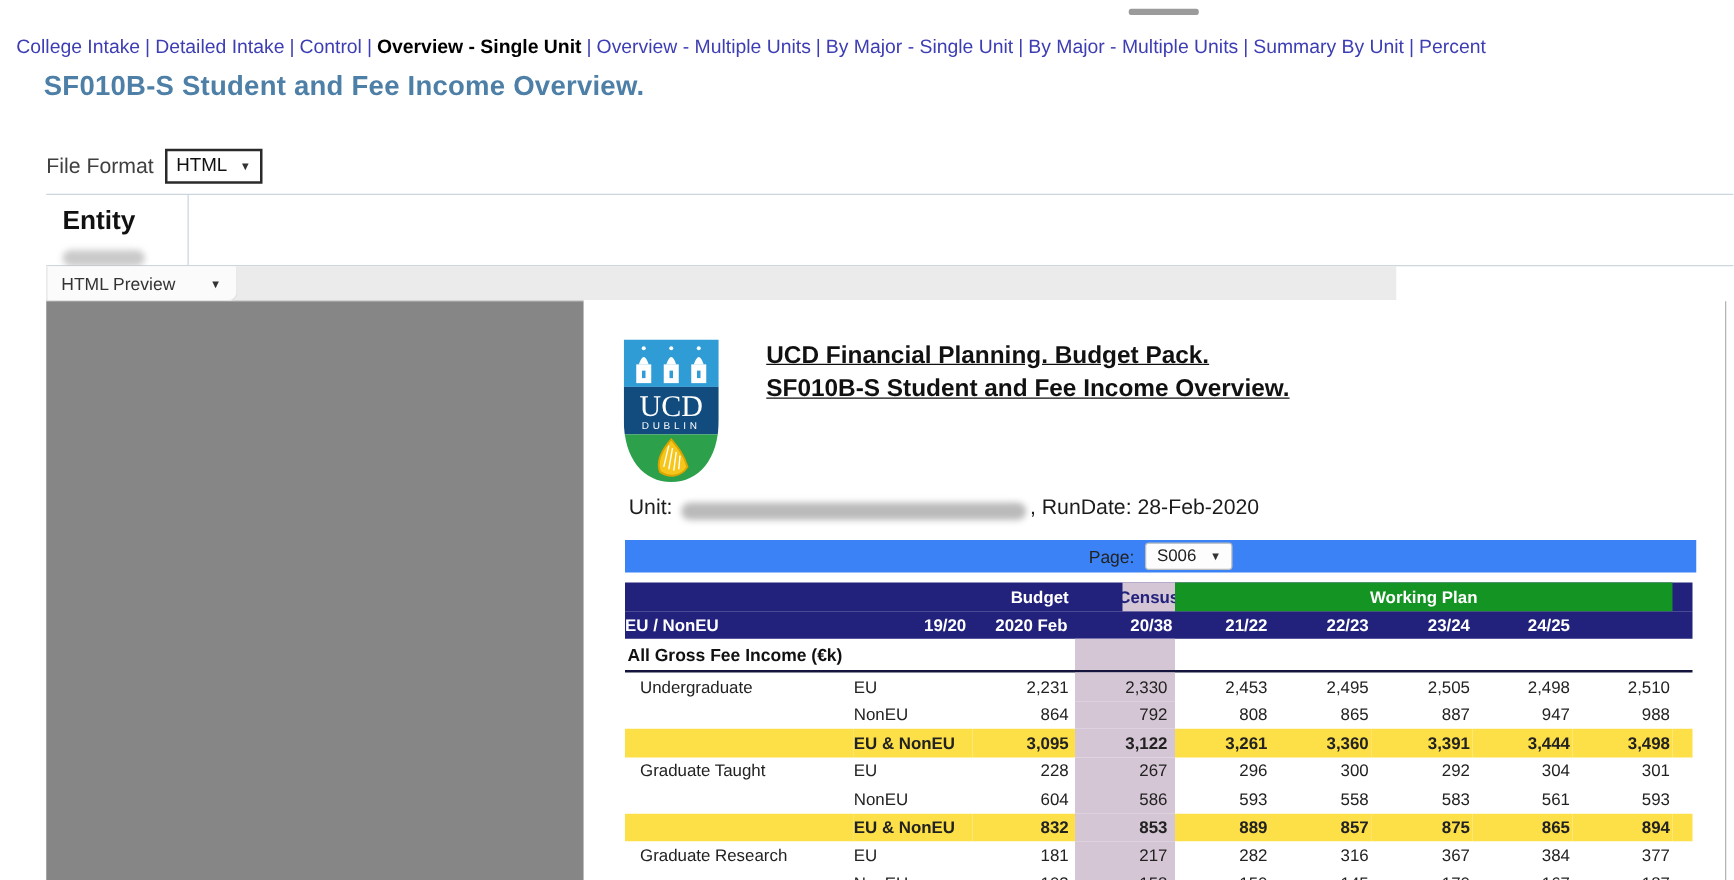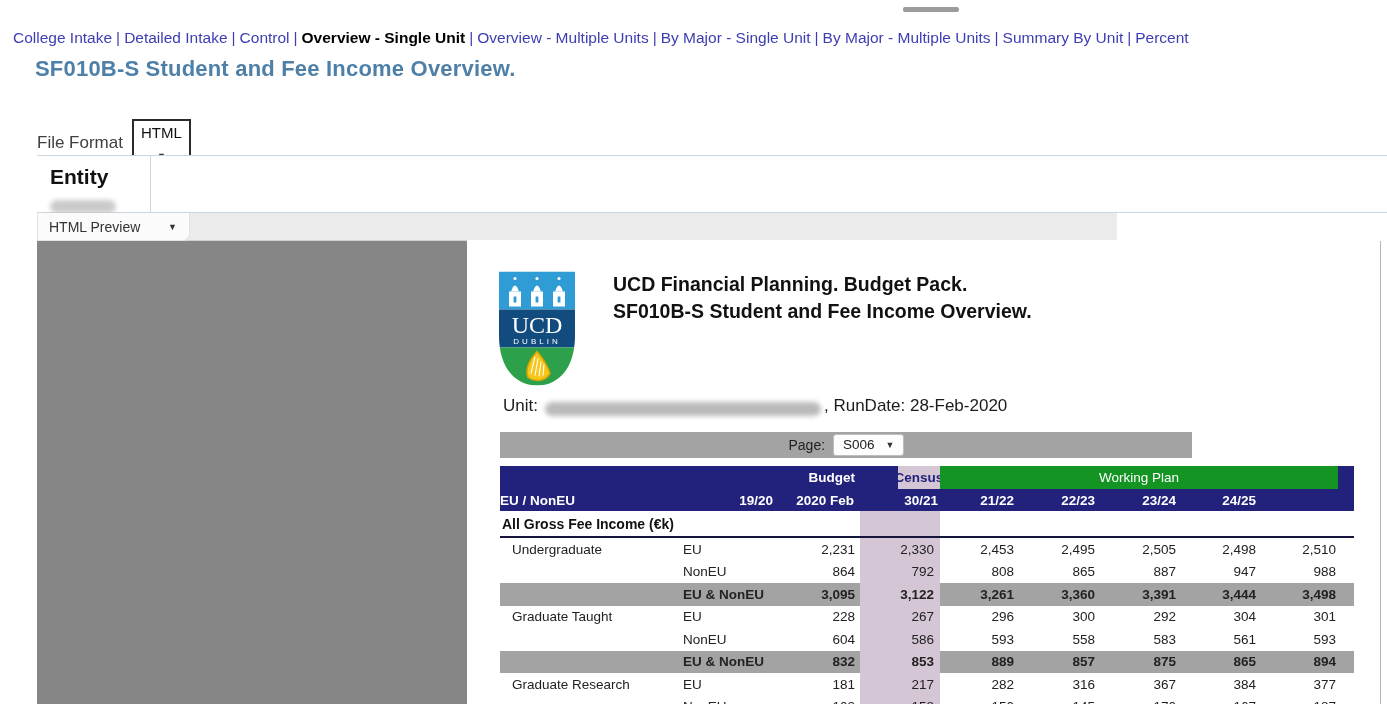--- a/index.html
+++ b/index.html
@@ -18,21 +18,21 @@
   .nav-link.active { color:#000; font-weight:bold; }
   .nav-sep { color:#3d3db4; padding:0 4px; }
 
   .page-title { position:absolute; left:35px; top:56px; font-size:22px; font-weight:bold;
     color:#4d7fa7; letter-spacing:0.2px; }
 
   
   .fileformat-row { position:absolute; left:37px; top:119px; display:flex; align-items:center; gap:9px; }
   .ff-label { font-size:17px; color:#404040; }
   .ff-select { display:flex; align-items:center; gap:10px; border:2px solid #2a2a2a;
-    background:#fff; padding:3px 7px 4px 7px; font-size:15px; color:#111; cursor:pointer;flex-direction:column; }
+    background:#fff; padding:3px 7px 4px 7px; font-size:15px; color:#111; cursor:pointer; }
   .caret { font-size:9px; color:#333; }
 
   
   .entity-band { position:absolute; left:37px; top:155px; width:1350px; height:58px;
     border-top:1px solid #ccd6de; border-bottom:1px solid #ccd6de; background:#fff; }
   .entity-cell { width:114px; height:100%; border-right:1px solid #ccd6de; padding:9px 0 0 13px; }
   .entity-label { font-size:21px; font-weight:bold; color:#111; }
   .blur-pill { background:#bdbdbd; border-radius:7px; filter:blur(2.5px); opacity:.8; }
   .entity-blur { width:66px; height:13px; margin-top:11px; }
 
@@ -48,53 +48,53 @@
   .left-panel { position:absolute; left:37px; top:241px; width:430px; height:463px; background:#868686; }
 
   
   .right-edge-line { position:absolute; left:1380px; top:241px; width:1px; height:463px; background:#b3b3b3; }
 
   
   .report { position:absolute; left:467px; top:240px; width:913px; height:464px;
     background:#fff; overflow:hidden; }
   .logo { position:absolute; left:30px; top:29px; width:80px; height:119px; }
   .report-titles { position:absolute; left:146px; top:31px; font-size:19.5px; font-weight:bold;
-    color:#111; line-height:27px; }
+    color:#111; line-height:27px;text-decoration:underline; }
   .unit-line { position:absolute; left:36px; top:156px; font-size:17px; color:#1c1c1c;
     display:flex; align-items:flex-end; }
   .unit-blur { width:276px; height:14px; margin:0 3px 0 7px; background:#a9a9a9; }
 
-  .page-bar { position:absolute; left:33px; top:192px; width:692px; height:26px;
-    background:#a3a3a3; display:flex; align-items:center; justify-content:center; gap:8px;
+  .page-bar { position:absolute; left:33px; top:192px; width:857px; height:26px;
+    background:#3b82f6; display:flex; align-items:center; justify-content:center; gap:8px;
     font-size:14px; color:#222; }
   .page-select { display:flex; align-items:center; gap:11px; background:#fdfdfd;
     border:1px solid #bdbdbd; border-radius:3px; padding:2px 8px 3px 9px; font-size:13.5px;
     color:#222; cursor:pointer; }
 
   
   .tbl { position:absolute; left:33px; top:226px; width:854px; font-size:13.5px; color:#222; }
   .trow { display:grid; grid-template-columns:183px 95px 82px 80px 76px 81px 81px 80px 80px 16px;
     align-items:center; height:22.5px; }
   .trow > div { height:100%; display:flex; align-items:center; }
   .num { justify-content:flex-end; padding-right:2px; }
   .n1920 { padding-right:5px; }
   .census-n { padding-right:6px; }
   .span2 { grid-column:span 2; }
   .span3 { grid-column:span 3;text-align:right; }
   .span5 { grid-column:span 5; }
   .thead1, .thead2 { background:#22227c; color:#fff; font-weight:bold; }
   .thead1 { height:23px; }
   .thead2 { height:22px; }
   .census-hdr { background:#d5c6d5; color:#22227c; justify-content:center; font-weight:bold;margin-left:38px; }
-  .wp { background:#149422; color:#fff; justify-content:center; font-weight:normal; }
+  .wp { background:#149422; color:#fff; justify-content:center; font-weight:bold; }
   .census-bg { background:#d5c6d5; }
   .section-row { height:27px; border-bottom:2px solid #14143c; }
   .section-label { font-size:14px; font-weight:bold; color:#111; padding-left:2px; }
   .lvl { padding-left:12px; }
-  .trow.sub > div { background:#a3a3a3; font-weight:bold; }
+  .trow.sub > div { background:#fde047; font-weight:bold; }
   .trow.sub > .census-bg { background:#d5c6d5; }
 </style>
 </head>
 <body>
 
 <div class="screen">
 
   <div class="drag-handle"></div>
 
   <nav class="topnav" id="topnav"><span class="nav-link">College Intake</span><span class="nav-sep">|</span><span class="nav-link">Detailed Intake</span><span class="nav-sep">|</span><span class="nav-link">Control</span><span class="nav-sep">|</span><span class="nav-link active">Overview - Single Unit</span><span class="nav-sep">|</span><span class="nav-link">Overview - Multiple Units</span><span class="nav-sep">|</span><span class="nav-link">By Major - Single Unit</span><span class="nav-sep">|</span><span class="nav-link">By Major - Multiple Units</span><span class="nav-sep">|</span><span class="nav-link">Summary By Unit</span><span class="nav-sep">|</span><span class="nav-link">Percent</span></nav>
@@ -196,21 +196,21 @@
         <div class="span2"></div>
         <div class="num n1920">Budget</div>
         <div class="census-hdr">Census</div>
         <div class="span5 wp">Working Plan</div>
         <div></div>
       </div>
       <div class="trow thead2">
         <div>EU / NonEU</div>
         <div class="num n1920">19/20</div>
         <div class="num census-n">2020 Feb</div>
-        <div class="num">30/21</div>
+        <div class="num">20/38</div>
         <div class="num">21/22</div>
         <div class="num">22/23</div>
         <div class="num">23/24</div>
         <div class="num">24/25</div>
         <div></div>
       </div>
       <div class="trow section-row">
         <div class="span3 section-label">All Gross Fee Income (€k)</div>
         <div class="census-bg"></div>
         <div></div>

